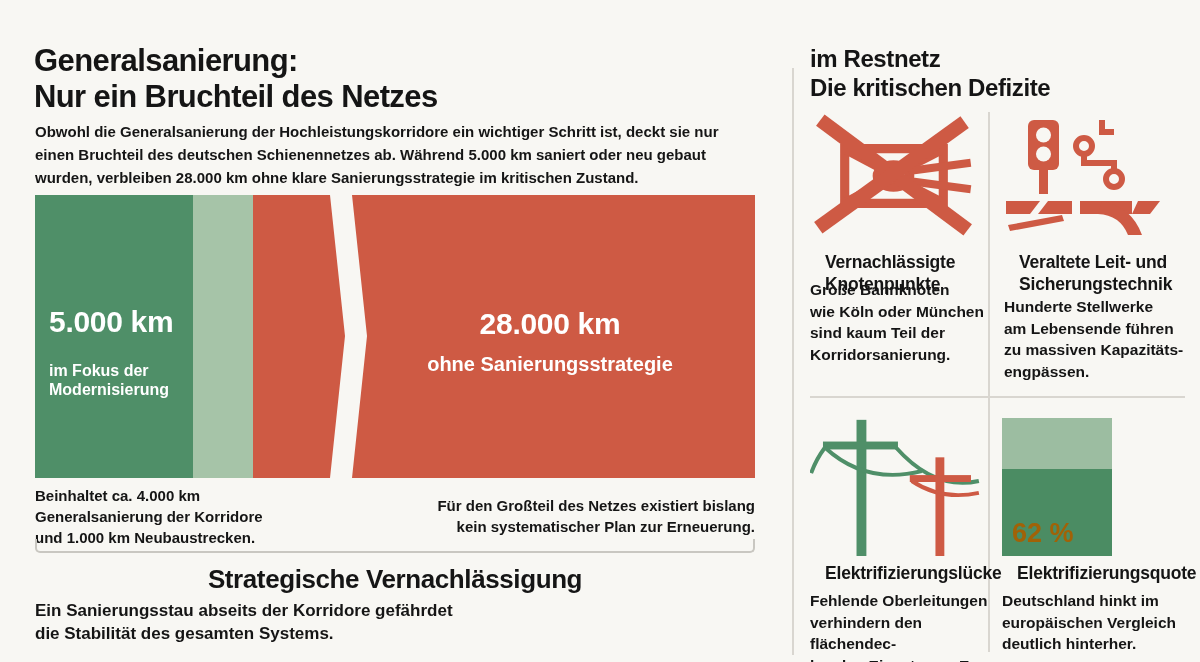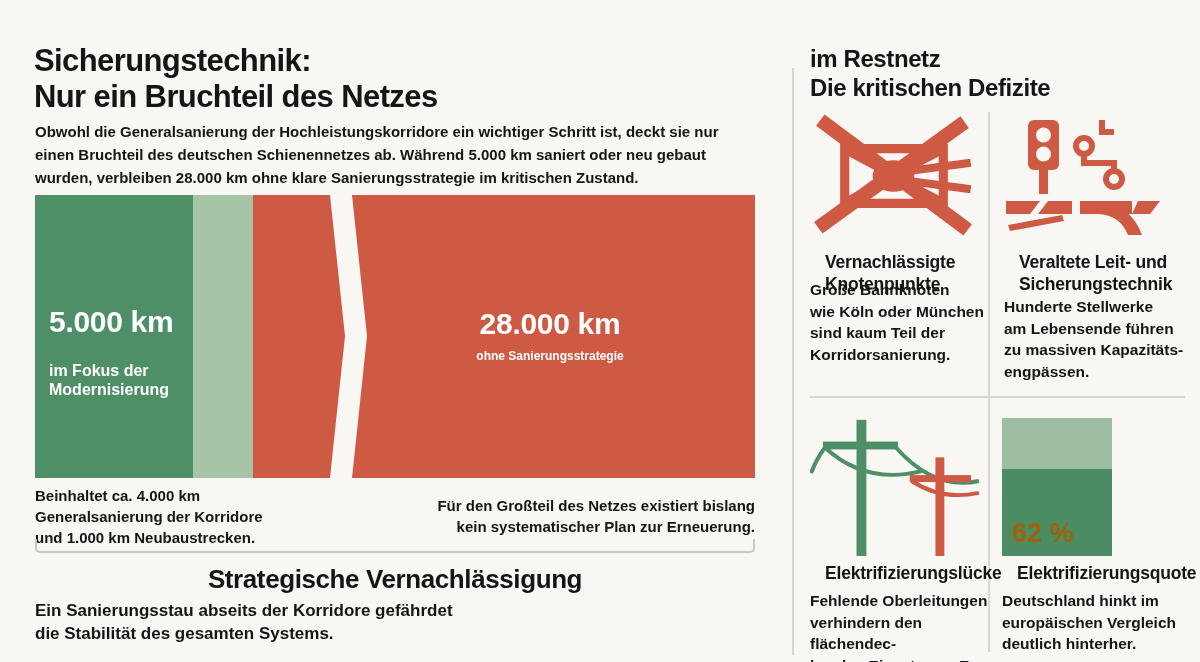--- a/index.html
+++ b/index.html
@@ -19,21 +19,21 @@
   .seg-green{left:0;width:158px;background:#4f8f68;}
   .seg-lightgreen{left:158px;width:60px;background:#a6c4a8;}
   .seg-red{left:218px;right:0;background:#ce5a44;}
   .break-svg{position:absolute;left:0;top:0;width:100%;height:100%;}
 
   .bar-label-green{left:14px;top:108px;color:#fff;}
   .bar-label-green .big{font-size:30px;font-weight:700;line-height:38px;letter-spacing:-0.3px;}
   .bar-label-green .sub{font-size:16px;font-weight:700;line-height:19px;margin-top:20px;}
   .bar-label-red{left:350px;width:330px;top:110px;color:#fff;text-align:center;}
   .bar-label-red .big{font-size:30px;font-weight:700;line-height:38px;letter-spacing:-0.3px;}
-  .bar-label-red .sub{font-size:12px;font-weight:700;line-height:19px;margin-top:4px;}
+  .bar-label-red .sub{font-size:20px;font-weight:700;line-height:19px;margin-top:12px;}
 
   .caption{font-size:15px;line-height:21px;}
   .caption-left{left:35px;top:485px;width:330px;}
   .caption-right{left:425px;top:495px;width:330px;text-align:right;}
 
   .bracket{left:35px;top:539px;width:716px;height:12px;
     border-left:2px solid #c9c7c1;border-right:2px solid #c9c7c1;border-bottom:2px solid #c9c7c1;
     border-radius:0 0 5px 5px;}
 
   .conclusion-title{left:35px;top:564px;width:720px;text-align:center;font-size:26px;font-weight:700;letter-spacing:-0.4px;}
@@ -66,21 +66,21 @@
   .quota-top{position:absolute;left:0;top:0;right:0;height:51px;background:#9cbda1;}
   .quota-bottom{position:absolute;left:0;top:51px;right:0;bottom:0;background:#4b8c63;}
   .quota-value{position:absolute;left:10px;bottom:7px;color:#a16207;font-size:27px;font-weight:700;}
 </style>
 </head>
 <body>
 
 <div class="canvas">
 
   <h1 class="abs main-title">
-    <div>Sicherungstechnik:</div>
+    <div>Generalsanierung:</div>
     <div>Nur ein Bruchteil des Netzes</div>
   </h1>
 
   <p class="abs intro lines">Obwohl die Generalsanierung der Hochleistungskorridore ein wichtiger Schritt ist, deckt sie nur
 einen Bruchteil des deutschen Schienennetzes ab. Während 5.000 km saniert oder neu gebaut
 wurden, verbleiben 28.000 km ohne klare Sanierungsstrategie im kritischen Zustand.</p>
 
   <div class="abs bar">
     <div class="seg seg-green"></div>
     <div class="seg seg-lightgreen"></div>

